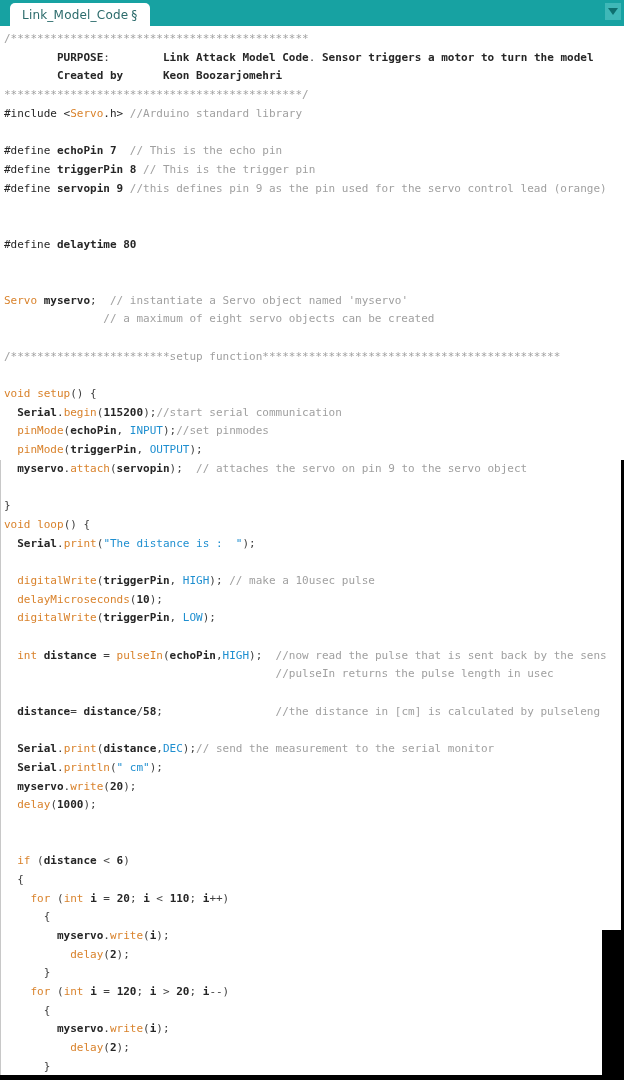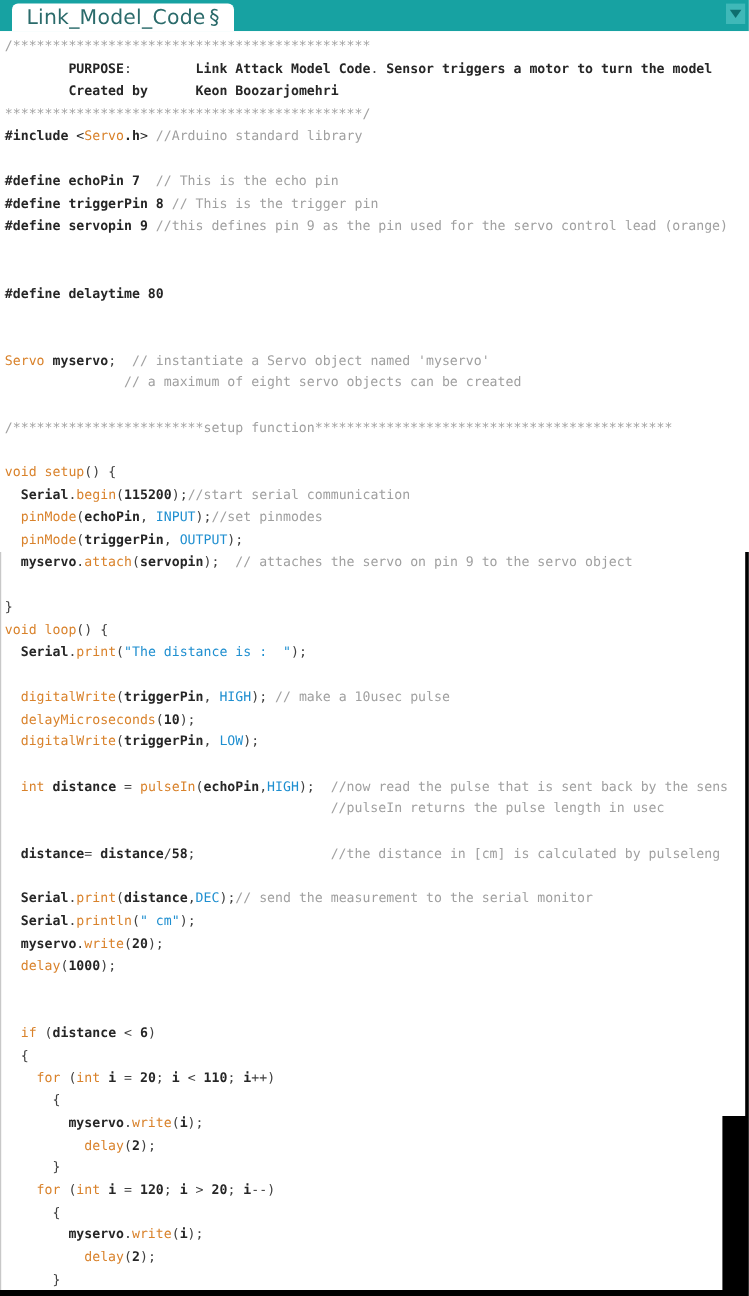--- a/index.html
+++ b/index.html
@@ -28,21 +28,21 @@
     position: absolute;
     left: 10px;
     top: 3px;
     height: 23px;
     background: #ffffff;
     border-radius: 5px 5px 0 0;
     padding: 0 12px;
     display: flex;
     align-items: center;
     font-family: "DejaVu Sans", "Liberation Sans", sans-serif;
-    font-size: 17px;
+    font-size: 12px;
     color: #2b6b6b;
     white-space: nowrap;
     letter-spacing: 0.2px;
   }
   #tab .sect { margin-left: 3px; }
 
   #tabmenu {
     position: absolute;
     right: 3px;
     top: 3px;
@@ -75,21 +75,21 @@
   }
   .ln { height: 18.7px; white-space: pre; }
 
   
   .cmt  { color: #a0a0a0; }
   .kw   { color: #d9822b; }
   .fn   { color: #d9822b; }          
   .id   { color: #262626; font-weight: bold; text-align: center; }  
   .con  { color: #1f8fd0; text-align: right; }          
   .str  { color: #1f8fd0; }          
-  .pp   { color: #262626; font-weight: bold; }  
+  .pp   { color: #262626; font-weight: normal; }  
   .pln  { color: #262626; }
   .num  { color: #262626; font-weight: bold; }
 
   
   #edge-left {
     position: absolute;
     left: 0; top: 460px;
     width: 1px; height: 620px;
     background: #c8c8c8;
   }

